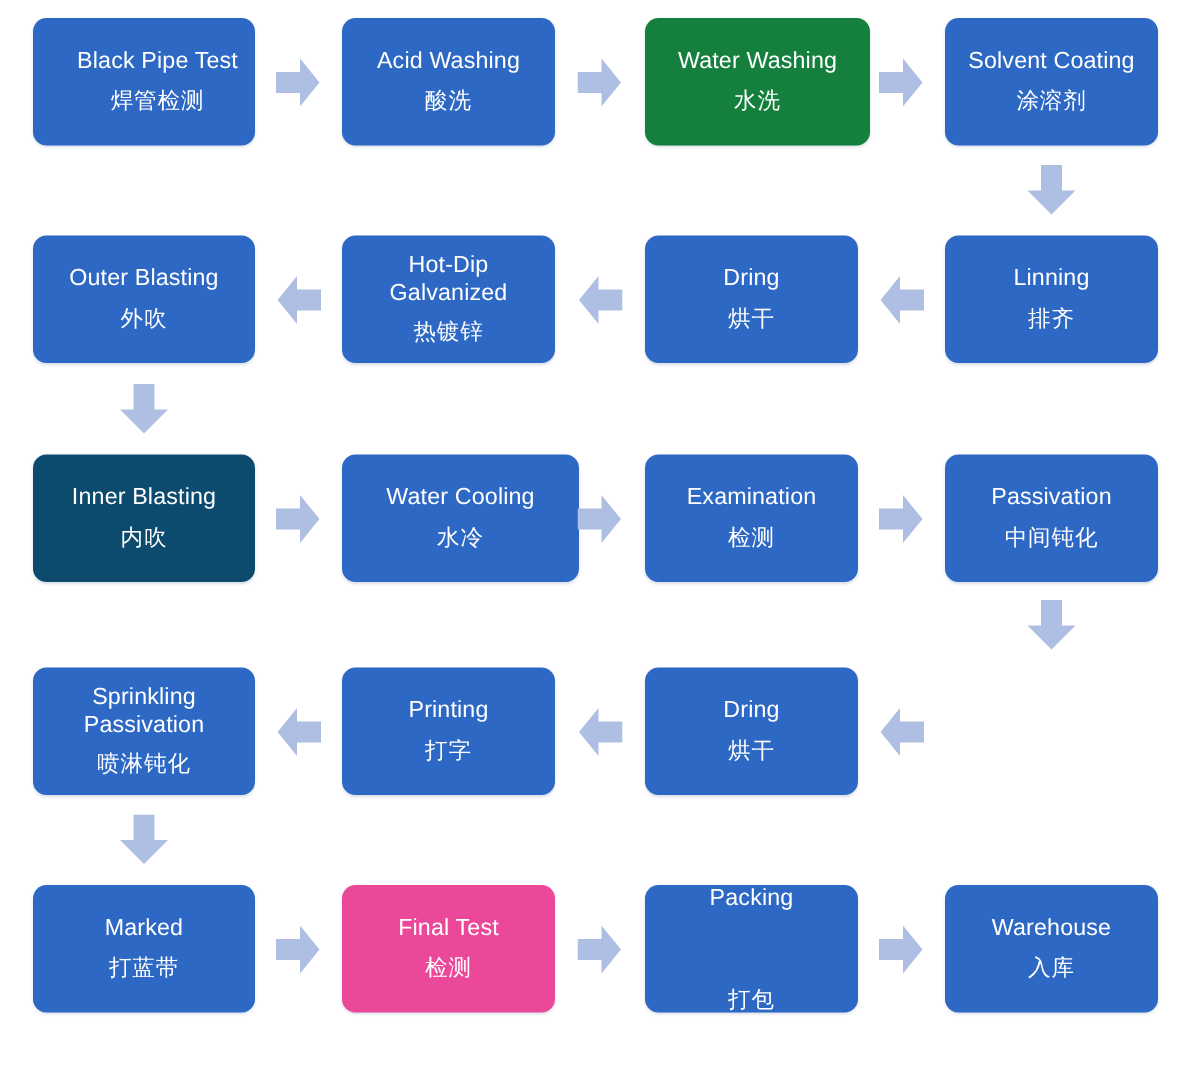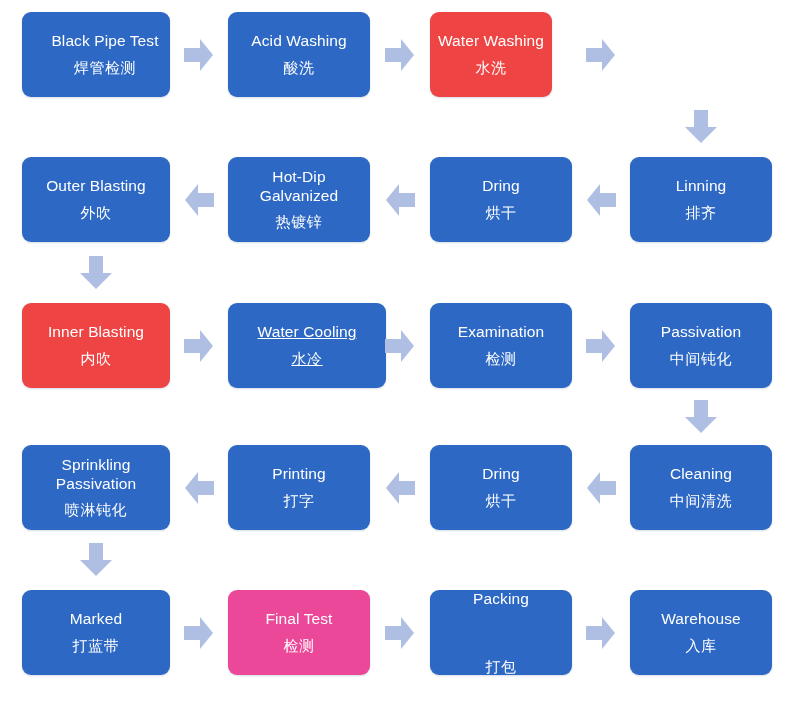--- a/index.html
+++ b/index.html
@@ -65,45 +65,49 @@
 
 <div id="flow">
     <div class="node" style="left: 22px; top: 12px; width: 148px; height: 85px; background: rgb(45, 104, 196); color: rgb(255, 255, 255); padding-left: 24px;">
       <span class="en">Black Pipe Test</span>
       <span class="zh">焊管检测</span>
     </div>
     <div class="node" style="left: 228px; top: 12px; width: 142px; height: 85px; background: rgb(45, 104, 196); color: rgb(255, 255, 255);">
       <span class="en">Acid Washing</span>
       <span class="zh">酸洗</span>
     </div>
-    <div class="node" style="left: 430px; top: 12px; width: 122px; height: 85px; background: #ef4444; color: rgb(255, 255, 255);">
+    <div class="node" style="left: 430px; top: 12px; width: 150px; height: 85px; background: #15803d; color: rgb(255, 255, 255);">
       <span class="en">Water Washing</span>
       <span class="zh">水洗</span>
+    </div>
+    <div class="node" style="left: 630px; top: 12px; width: 142px; height: 85px; background: rgb(45, 104, 196); color: rgb(255, 255, 255);">
+      <span class="en">Solvent Coating</span>
+      <span class="zh">涂溶剂</span>
     </div>
     <div class="node two-line" style="left: 228px; top: 157px; width: 142px; height: 85px; background: rgb(45, 104, 196); color: rgb(255, 255, 255);">
       <span class="en">Hot-Dip<br>Galvanized</span>
       <span class="zh">热镀锌</span>
     </div>
     <div class="node" style="left: 22px; top: 157px; width: 148px; height: 85px; background: rgb(45, 104, 196); color: rgb(255, 255, 255);">
       <span class="en">Outer Blasting</span>
       <span class="zh">外吹</span>
     </div>
     <div class="node" style="left: 430px; top: 157px; width: 142px; height: 85px; background: rgb(45, 104, 196); color: rgb(255, 255, 255);">
       <span class="en">Dring</span>
       <span class="zh">烘干</span>
     </div>
     <div class="node" style="left: 630px; top: 157px; width: 142px; height: 85px; background: rgb(45, 104, 196); color: rgb(255, 255, 255);">
       <span class="en">Linning</span>
       <span class="zh">排齐</span>
     </div>
-    <div class="node" style="left: 22px; top: 303px; width: 148px; height: 85px; background: #ef4444; color: rgb(255, 255, 255);">
+    <div class="node" style="left: 22px; top: 303px; width: 148px; height: 85px; background: #0c4a6e; color: rgb(255, 255, 255);">
       <span class="en">Inner Blasting</span>
       <span class="zh">内吹</span>
     </div>
-    <div class="node" style="left: 228px; top: 303px; width: 158px; height: 85px; background: rgb(45, 104, 196); color: rgb(255, 255, 255); text-decoration: underline;">
+    <div class="node" style="left: 228px; top: 303px; width: 158px; height: 85px; background: rgb(45, 104, 196); color: rgb(255, 255, 255);">
       <span class="en">Water Cooling</span>
       <span class="zh">水冷</span>
     </div>
     <div class="node" style="left: 430px; top: 303px; width: 142px; height: 85px; background: rgb(45, 104, 196); color: rgb(255, 255, 255); align-items: center;">
       <span class="en">Examination</span>
       <span class="zh">检测</span>
     </div>
     <div class="node" style="left: 630px; top: 303px; width: 142px; height: 85px; background: rgb(45, 104, 196); color: rgb(255, 255, 255);">
       <span class="en">Passivation</span>
       <span class="zh">中间钝化</span>
@@ -113,24 +117,20 @@
       <span class="zh">喷淋钝化</span>
     </div>
     <div class="node" style="left: 228px; top: 445px; width: 142px; height: 85px; background: rgb(45, 104, 196); color: rgb(255, 255, 255);">
       <span class="en">Printing</span>
       <span class="zh">打字</span>
     </div>
     <div class="node" style="left: 430px; top: 445px; width: 142px; height: 85px; background: rgb(45, 104, 196); color: rgb(255, 255, 255);">
       <span class="en">Dring</span>
       <span class="zh">烘干</span>
     </div>
-    <div class="node" style="left: 630px; top: 445px; width: 142px; height: 85px; background: rgb(45, 104, 196); color: rgb(255, 255, 255);">
-      <span class="en">Cleaning</span>
-      <span class="zh">中间清洗</span>
-    </div>
     <div class="node" style="left: 22px; top: 590px; width: 148px; height: 85px; background: rgb(45, 104, 196); color: rgb(255, 255, 255);">
       <span class="en">Marked</span>
       <span class="zh">打蓝带</span>
     </div>
     <div class="node" style="left: 228px; top: 590px; width: 142px; height: 85px; background: #ec4899; color: rgb(255, 255, 255);">
       <span class="en">Final Test</span>
       <span class="zh">检测</span>
     </div>
     <div class="node" style="left: 430px; top: 590px; width: 142px; height: 85px; background: rgb(45, 104, 196); color: rgb(255, 255, 255); gap: 41px;">
       <span class="en">Packing</span>

